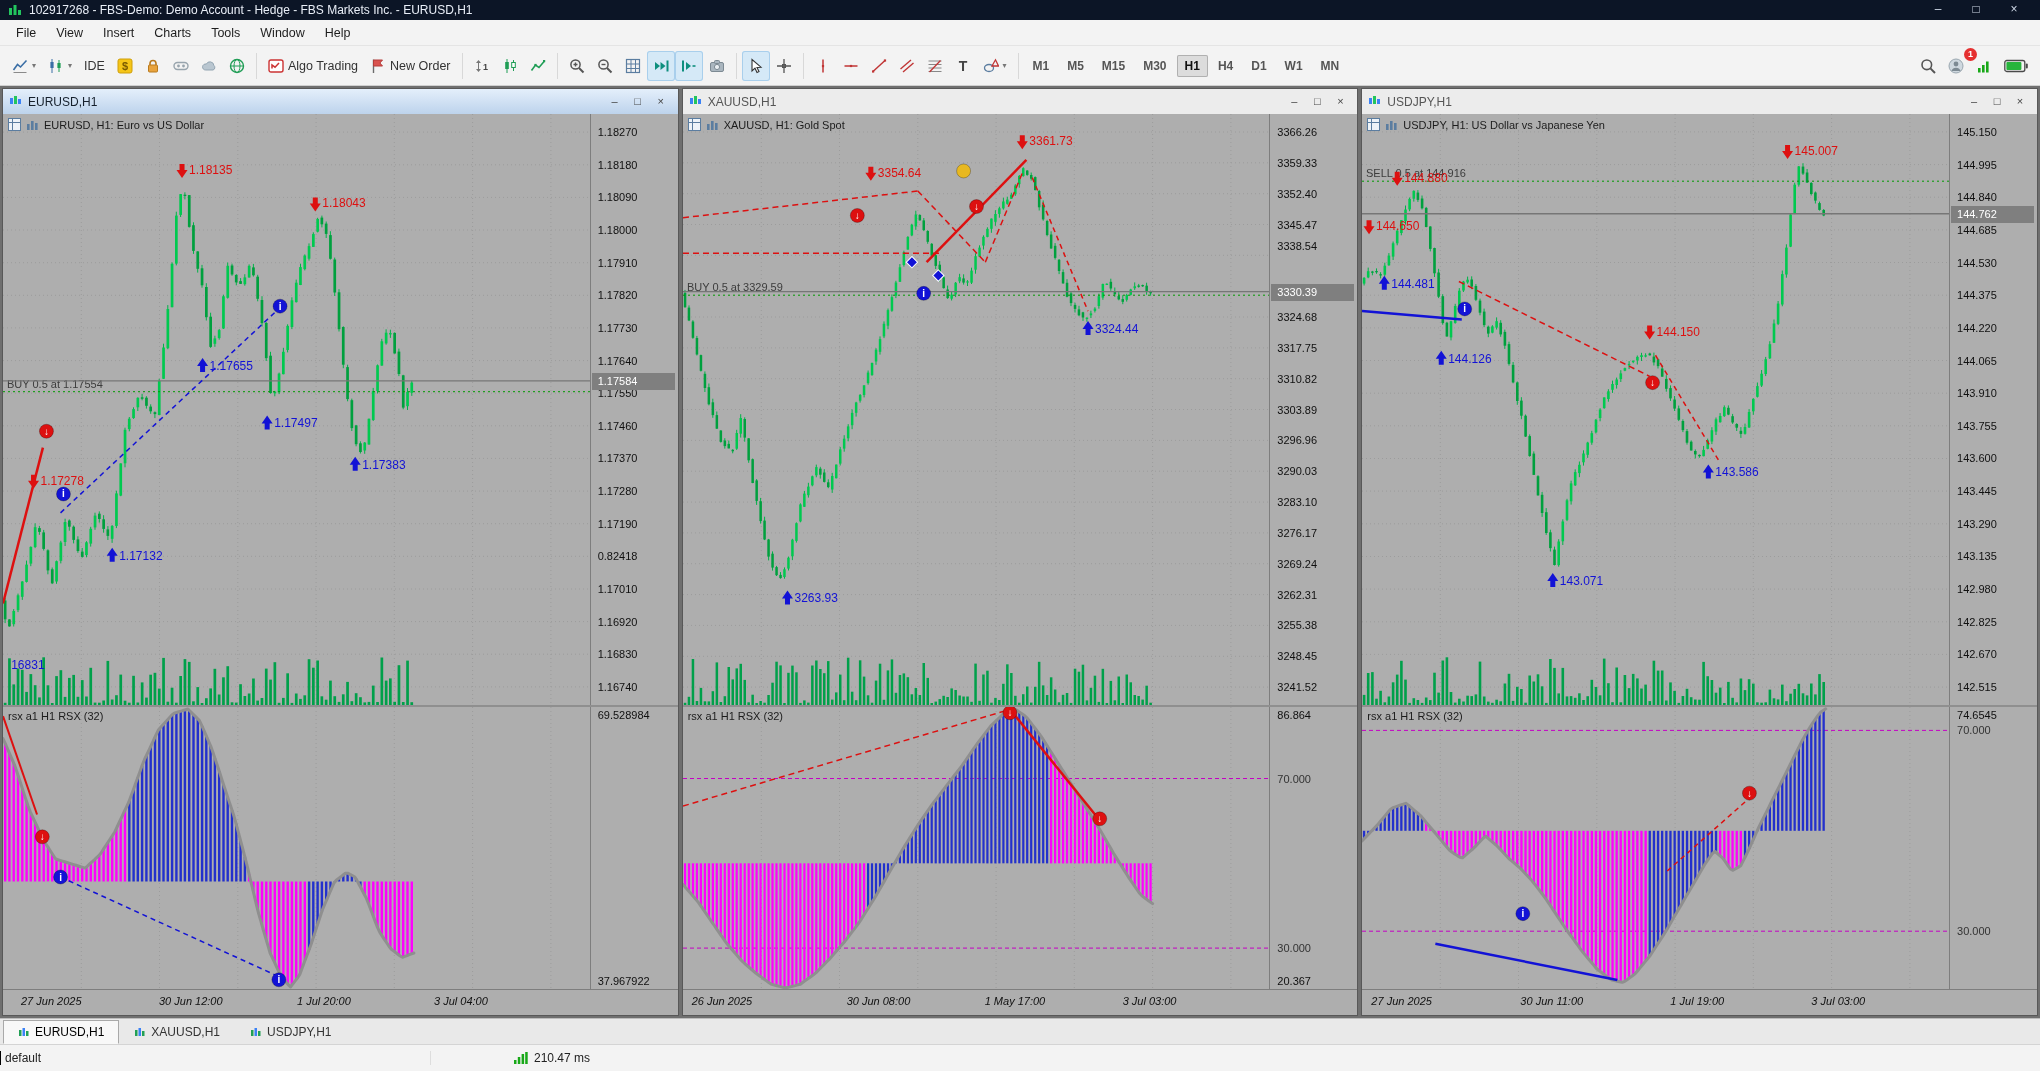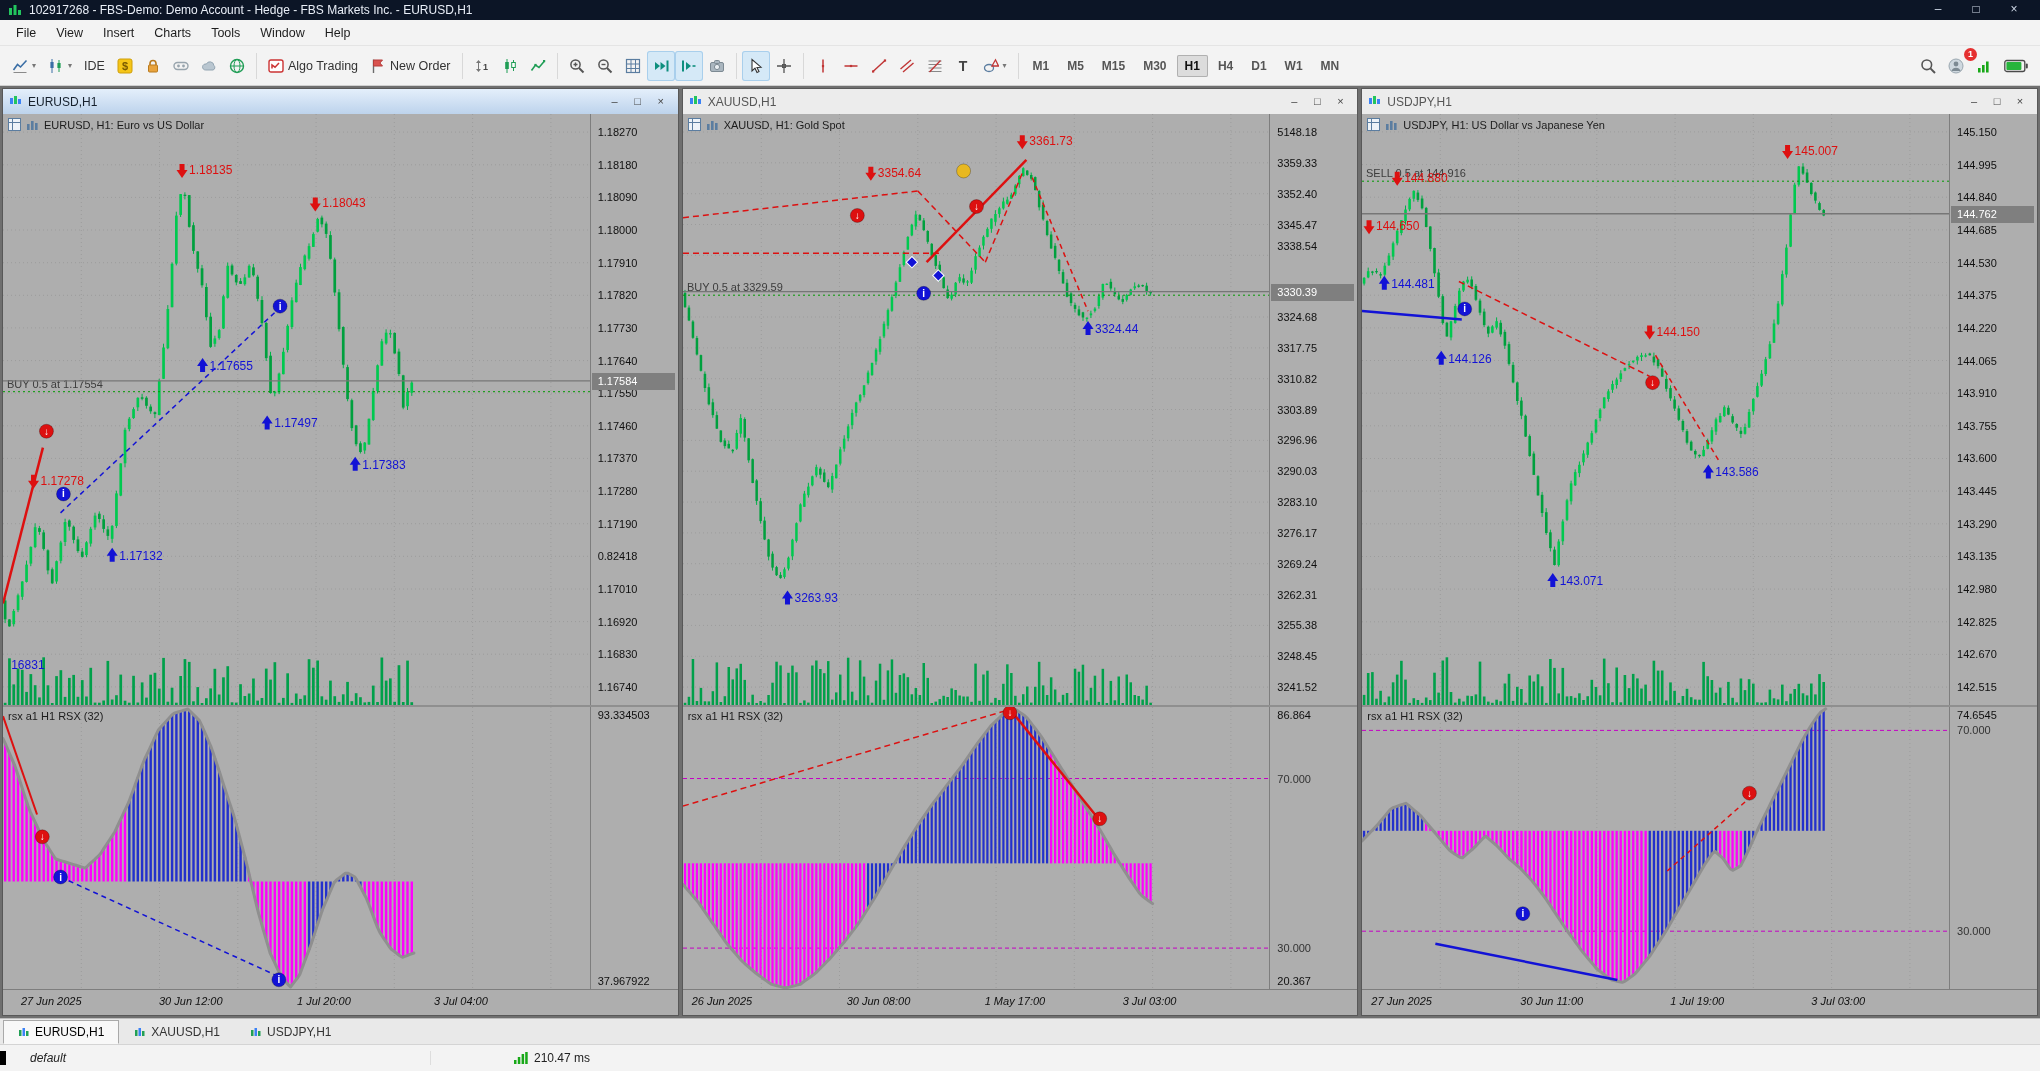--- a/index.html
+++ b/index.html
@@ -55,21 +55,21 @@
   .scale-bottom { position:absolute; bottom:2px; left:7px; white-space:nowrap; }
   .time-axis { height:26px; border-top:1px solid #7e7e7e; position:relative; font-size:11px; color:#101010; background:#aeaeae; flex:0 0 auto; }
   .tlabel { position:absolute; top:5px; white-space:nowrap;font-style:italic; }
 
   
   .tabbar { height:26px; background:#e9e9e9; border-top:1px solid #bdbdbd; display:flex; align-items:flex-end; padding:0 3px; flex:0 0 auto; }
   .tab { height:24px; display:flex; align-items:center; gap:6px; padding:0 14px; font-size:12px; color:#333; border:1px solid transparent; }
   .tab.active { background:#f8f8f8; border-color:#a9a9a9; border-bottom-color:#f8f8f8; color:#000; }
   .statusbar { height:27px; background:#f3f3f3; border-top:1px solid #d4d4d4; display:flex; align-items:center; font-size:12px; color:#222; flex:0 0 auto; }
   .st-help { flex:1; padding-left:8px; }
-  .st-default { width:430px; border-left:6px solid #000000; padding-left:24px;font-style:italic; }
+  .st-default { width:430px; border-left:1px solid #000000; padding-left:4px; }
   .st-conn { width:170px; border-left:1px solid #ddd; display:flex; align-items:center; gap:6px; justify-content:flex-end; padding-right:10px; }
 </style>
 </head>
 <body>
 
 <div class="app">
 
   <div class="titlebar">
     <span class="app-icon">
       <svg width="14" height="14" viewBox="0 0 14 14">
@@ -893,21 +893,21 @@
                   <circle cx="39.329" cy="129.81735177352394" r="7" fill="#dd1010" stroke="#00000040"></circle>
                   <text x="39.329" y="133.31735177352394" text-anchor="middle" font-size="10" font-weight="bold" fill="#fff">↓</text>
                   <circle cx="57.526" cy="170.02512424962123" r="7" fill="#1212d6" stroke="#00000040"></circle>
                   <text x="57.526" y="173.52512424962123" text-anchor="middle" font-size="10" font-weight="bold" fill="#fff">i</text>
                   <circle cx="275.89" cy="272.77832057742546" r="7" fill="#1212d6" stroke="#00000040"></circle>
                   <text x="275.89" y="276.27832057742546" text-anchor="middle" font-size="10" font-weight="bold" fill="#fff">i</text>
                 </svg></div>
             <div class="ind-label">rsx a1 H1 RSX (32)</div>
           </div>
           <div class="axis" id="raxis0">
-              <div class="scale-top">93.334503</div>
+              <div class="scale-top">69.528984</div>
               <div class="scale-bottom">37.967922</div>
             </div>
         </div>
         <div class="time-axis" id="taxis0">
             <span class="tlabel" style="left:18px">27 Jun 2025</span>
             <span class="tlabel" style="left:156px">30 Jun 12:00</span>
             <span class="tlabel" style="left:294px">1 Jul 20:00</span>
             <span class="tlabel" style="left:431px">3 Jul 04:00</span>
           </div>
       </div>
@@ -1344,21 +1344,21 @@
                 </svg>
               <svg width="13" height="13" viewBox="0 0 13 13">
                   <rect x="1" y="6" width="2.6" height="6" fill="#5b7da0"></rect>
                   <rect x="5" y="3" width="2.6" height="9" fill="#5b7da0"></rect>
                   <rect x="9" y="5" width="2.6" height="7" fill="#5b7da0"></rect>
                 </svg>
               <span>XAUUSD, H1:  Gold Spot</span>
             </div>
           </div>
           <div class="axis" id="paxis1">
-              <div class="tick" style="top:12px">5148.18</div>
+              <div class="tick" style="top:12px">3366.26</div>
               <div class="tick" style="top:43px">3359.33</div>
               <div class="tick" style="top:74px">3352.40</div>
               <div class="tick" style="top:105px">3345.47</div>
               <div class="tick" style="top:126px">3338.54</div>
               <div class="tick" style="top:197px">3324.68</div>
               <div class="tick" style="top:228px">3317.75</div>
               <div class="tick" style="top:259px">3310.82</div>
               <div class="tick" style="top:290px">3303.89</div>
               <div class="tick" style="top:320px">3296.96</div>
               <div class="tick" style="top:351px">3290.03</div>

